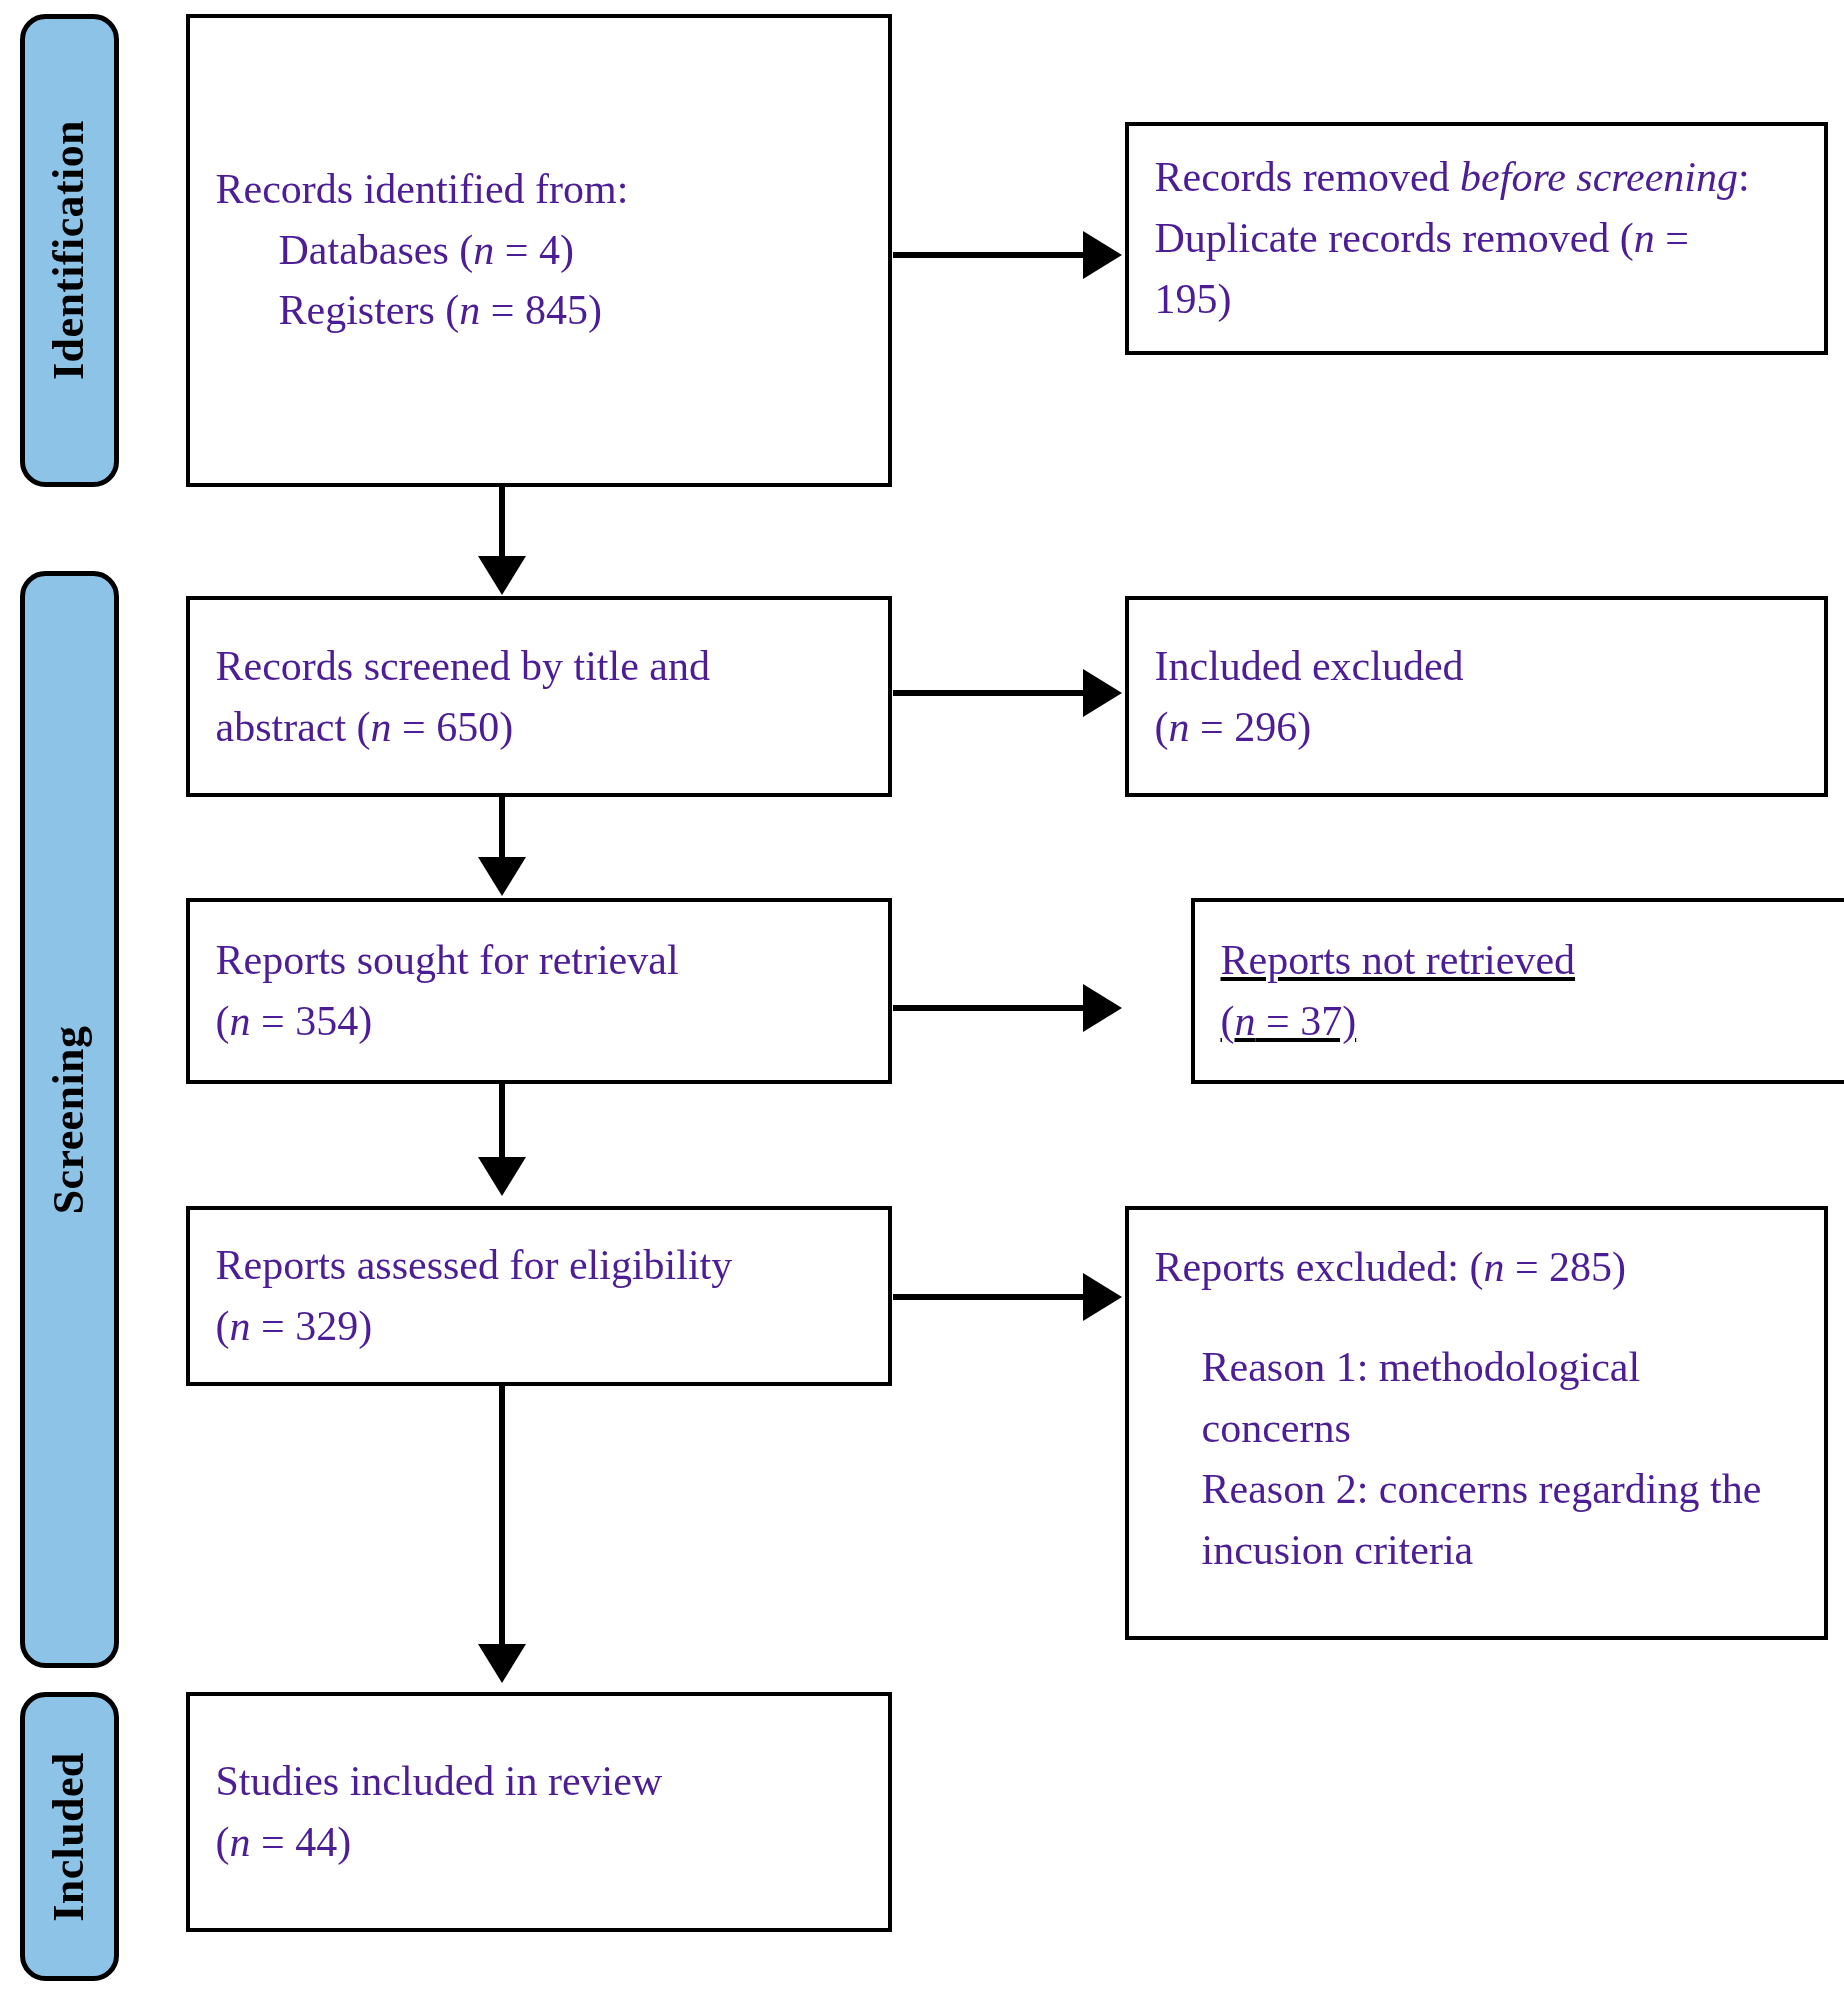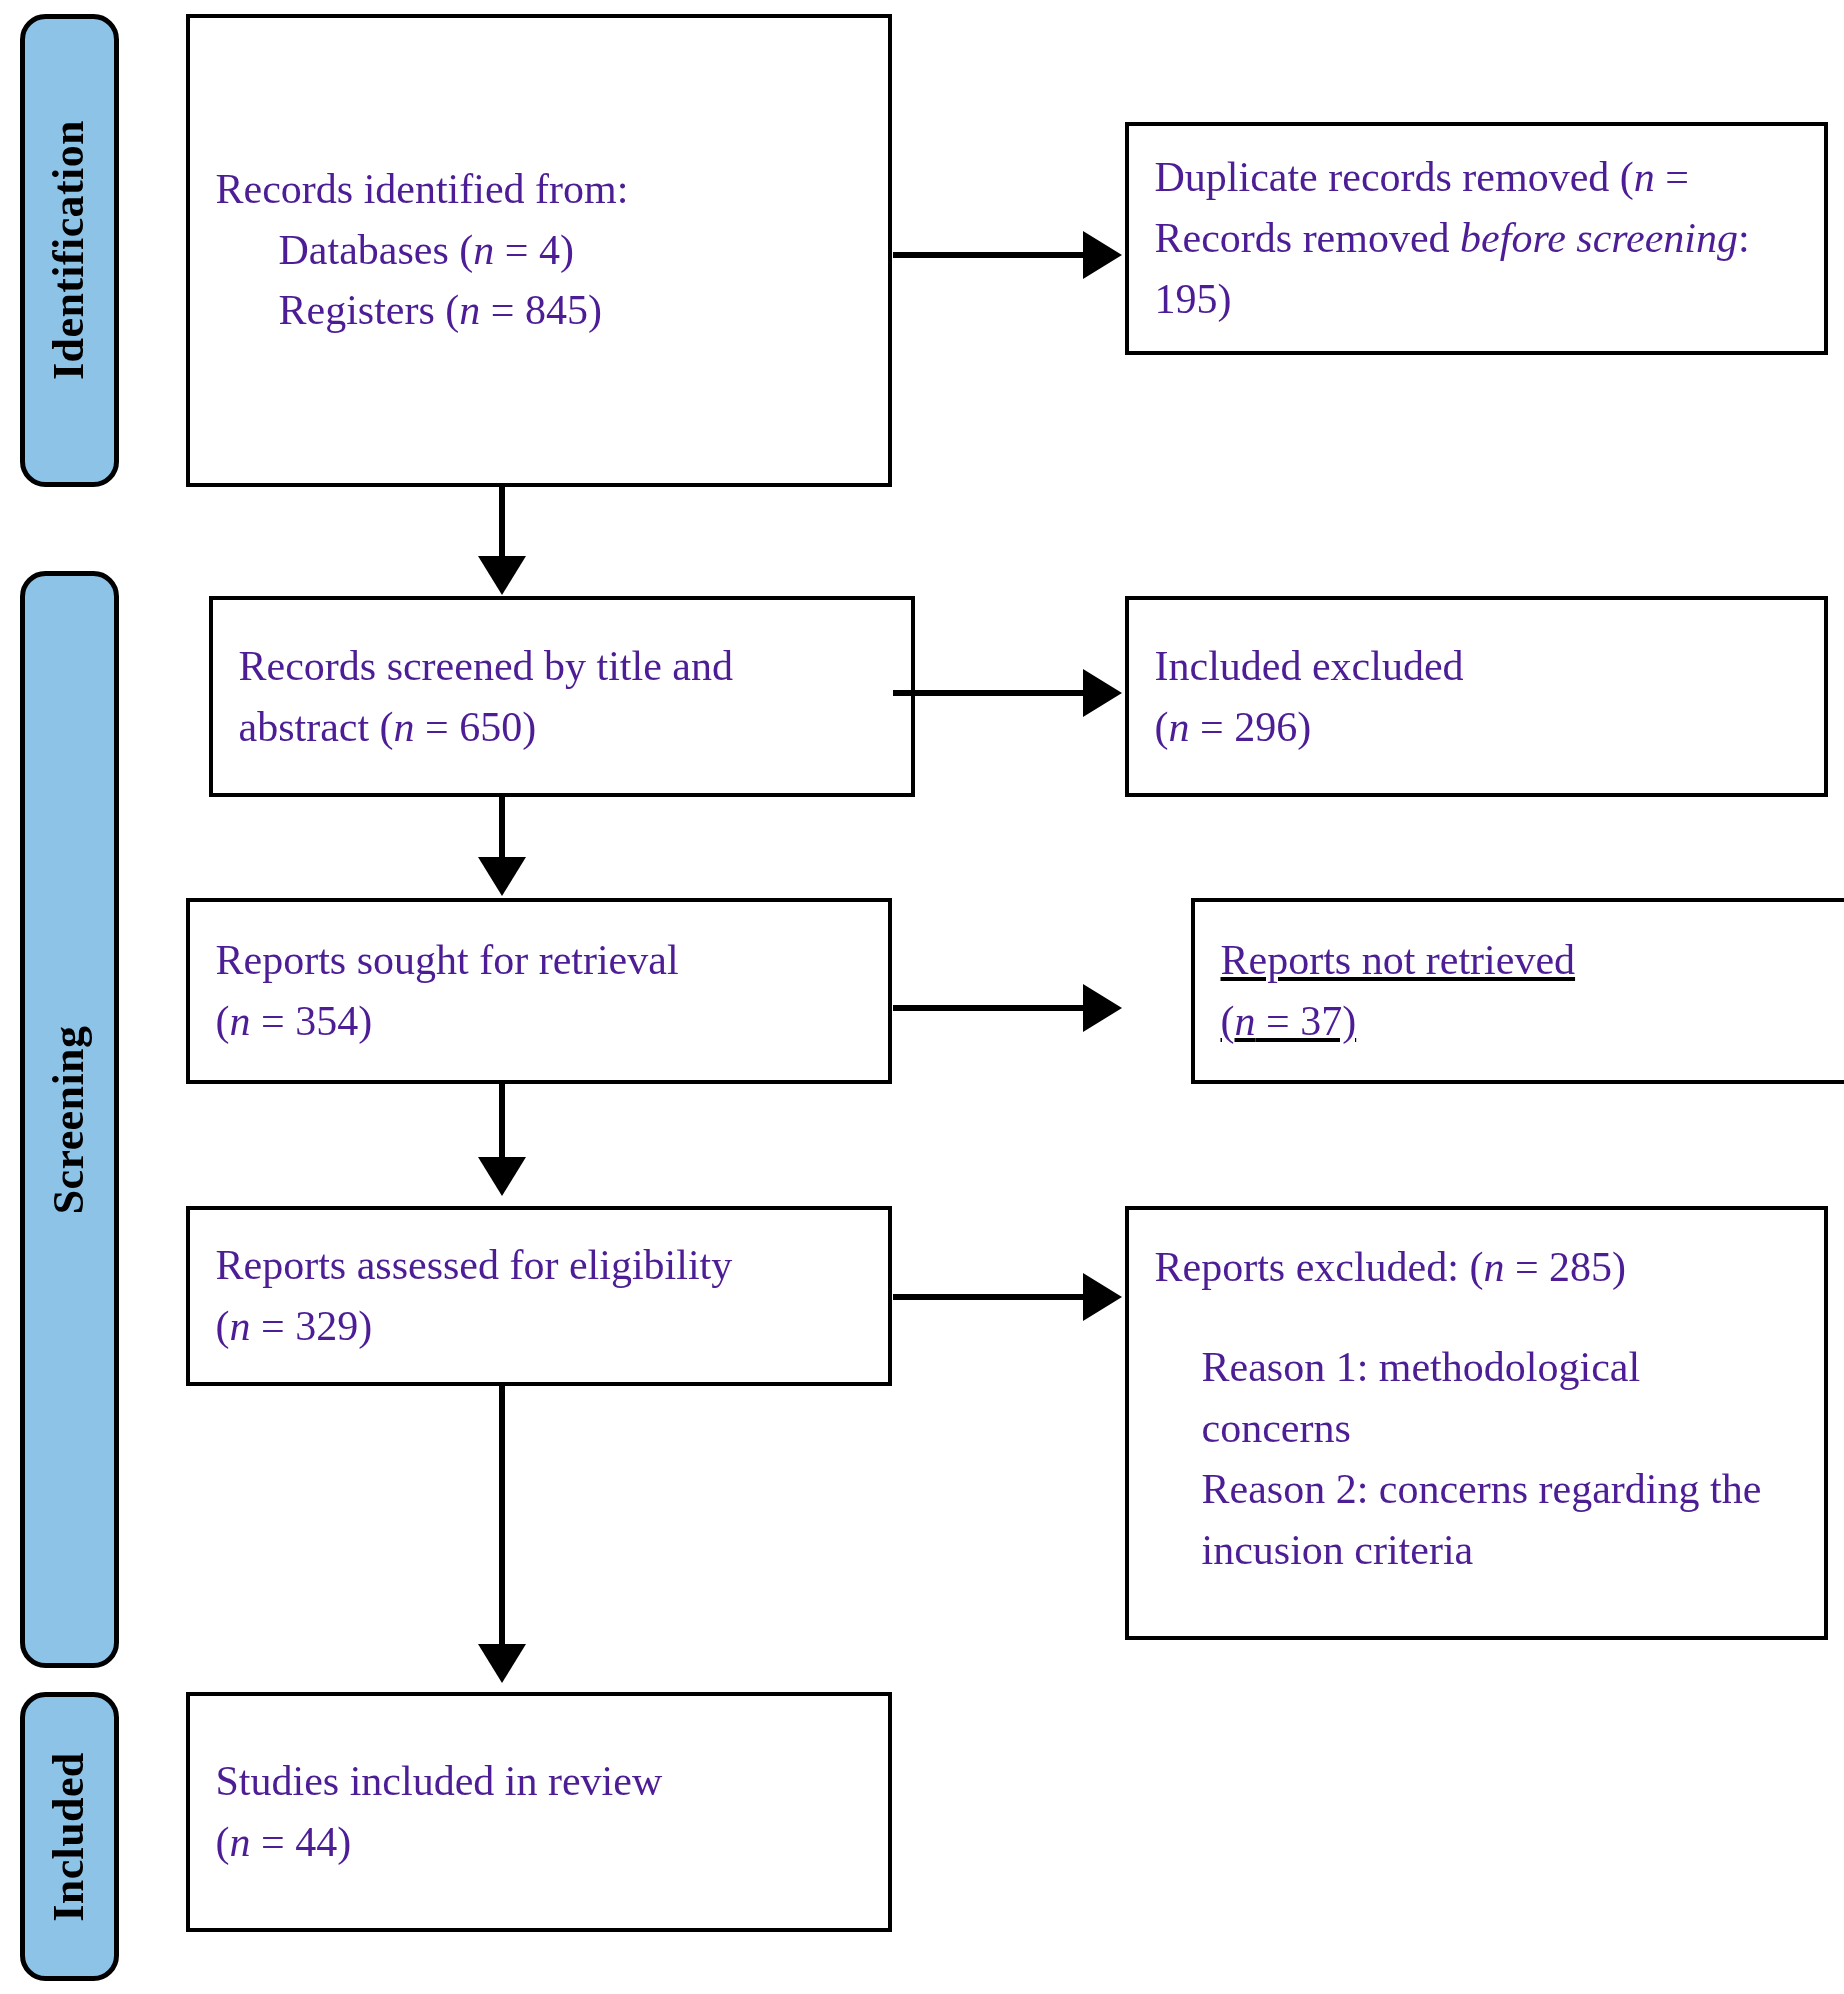--- a/index.html
+++ b/index.html
@@ -132,33 +132,33 @@
   <div class="flow-box" style="left:186px; top:13.5px; width:706px; height:473px;">
     <div class="box-text">
       <span class="box-line">Records identified from:</span>
       <span class="box-line indent"><span>Databases (</span><span class="ital">n</span><span> = 4)</span></span>
       <span class="box-line indent"><span>Registers (</span><span class="ital">n</span><span> = 845)</span></span>
     </div>
   </div>
 
   <div class="flow-box" style="left:1125px; top:122px; width:703px; height:233px;">
     <div class="box-text">
+      <span class="box-line"><span>Records removed </span><span class="ital">before screening</span><span>:</span></span>
       <span class="box-line"><span>Duplicate records removed  (</span><span class="ital">n</span><span> =</span></span>
-      <span class="box-line"><span>Records removed </span><span class="ital">before screening</span><span>:</span></span>
       <span class="box-line">195)</span>
     </div>
   </div>
 
   <div class="h-line" style="left:893px; top:252px; width:194px;"></div>
   <div class="h-arrow-head" style="left:1083px; top:231px;"></div>
 
   <div class="v-line" style="left:499px; top:487px; width:6px; height:75px;"></div>
   <div class="v-arrow-head" style="left:478px; top:556px;"></div>
 
-  <div class="flow-box" style="left:186px; top:596px; width:706px; height:201px;margin-left:23px;">
+  <div class="flow-box" style="left:186px; top:596px; width:706px; height:201px;">
     <div class="box-text">
       <span class="box-line">Records screened by title and</span>
       <span class="box-line"><span>abstract (</span><span class="ital">n</span><span> = 650)</span></span>
     </div>
   </div>
 
   <div class="flow-box" style="left:1125px; top:596px; width:703px; height:201px;">
     <div class="box-text">
       <span class="box-line">Included excluded</span>
       <span class="box-line"><span>(</span><span class="ital">n</span><span> = 296)</span></span>

